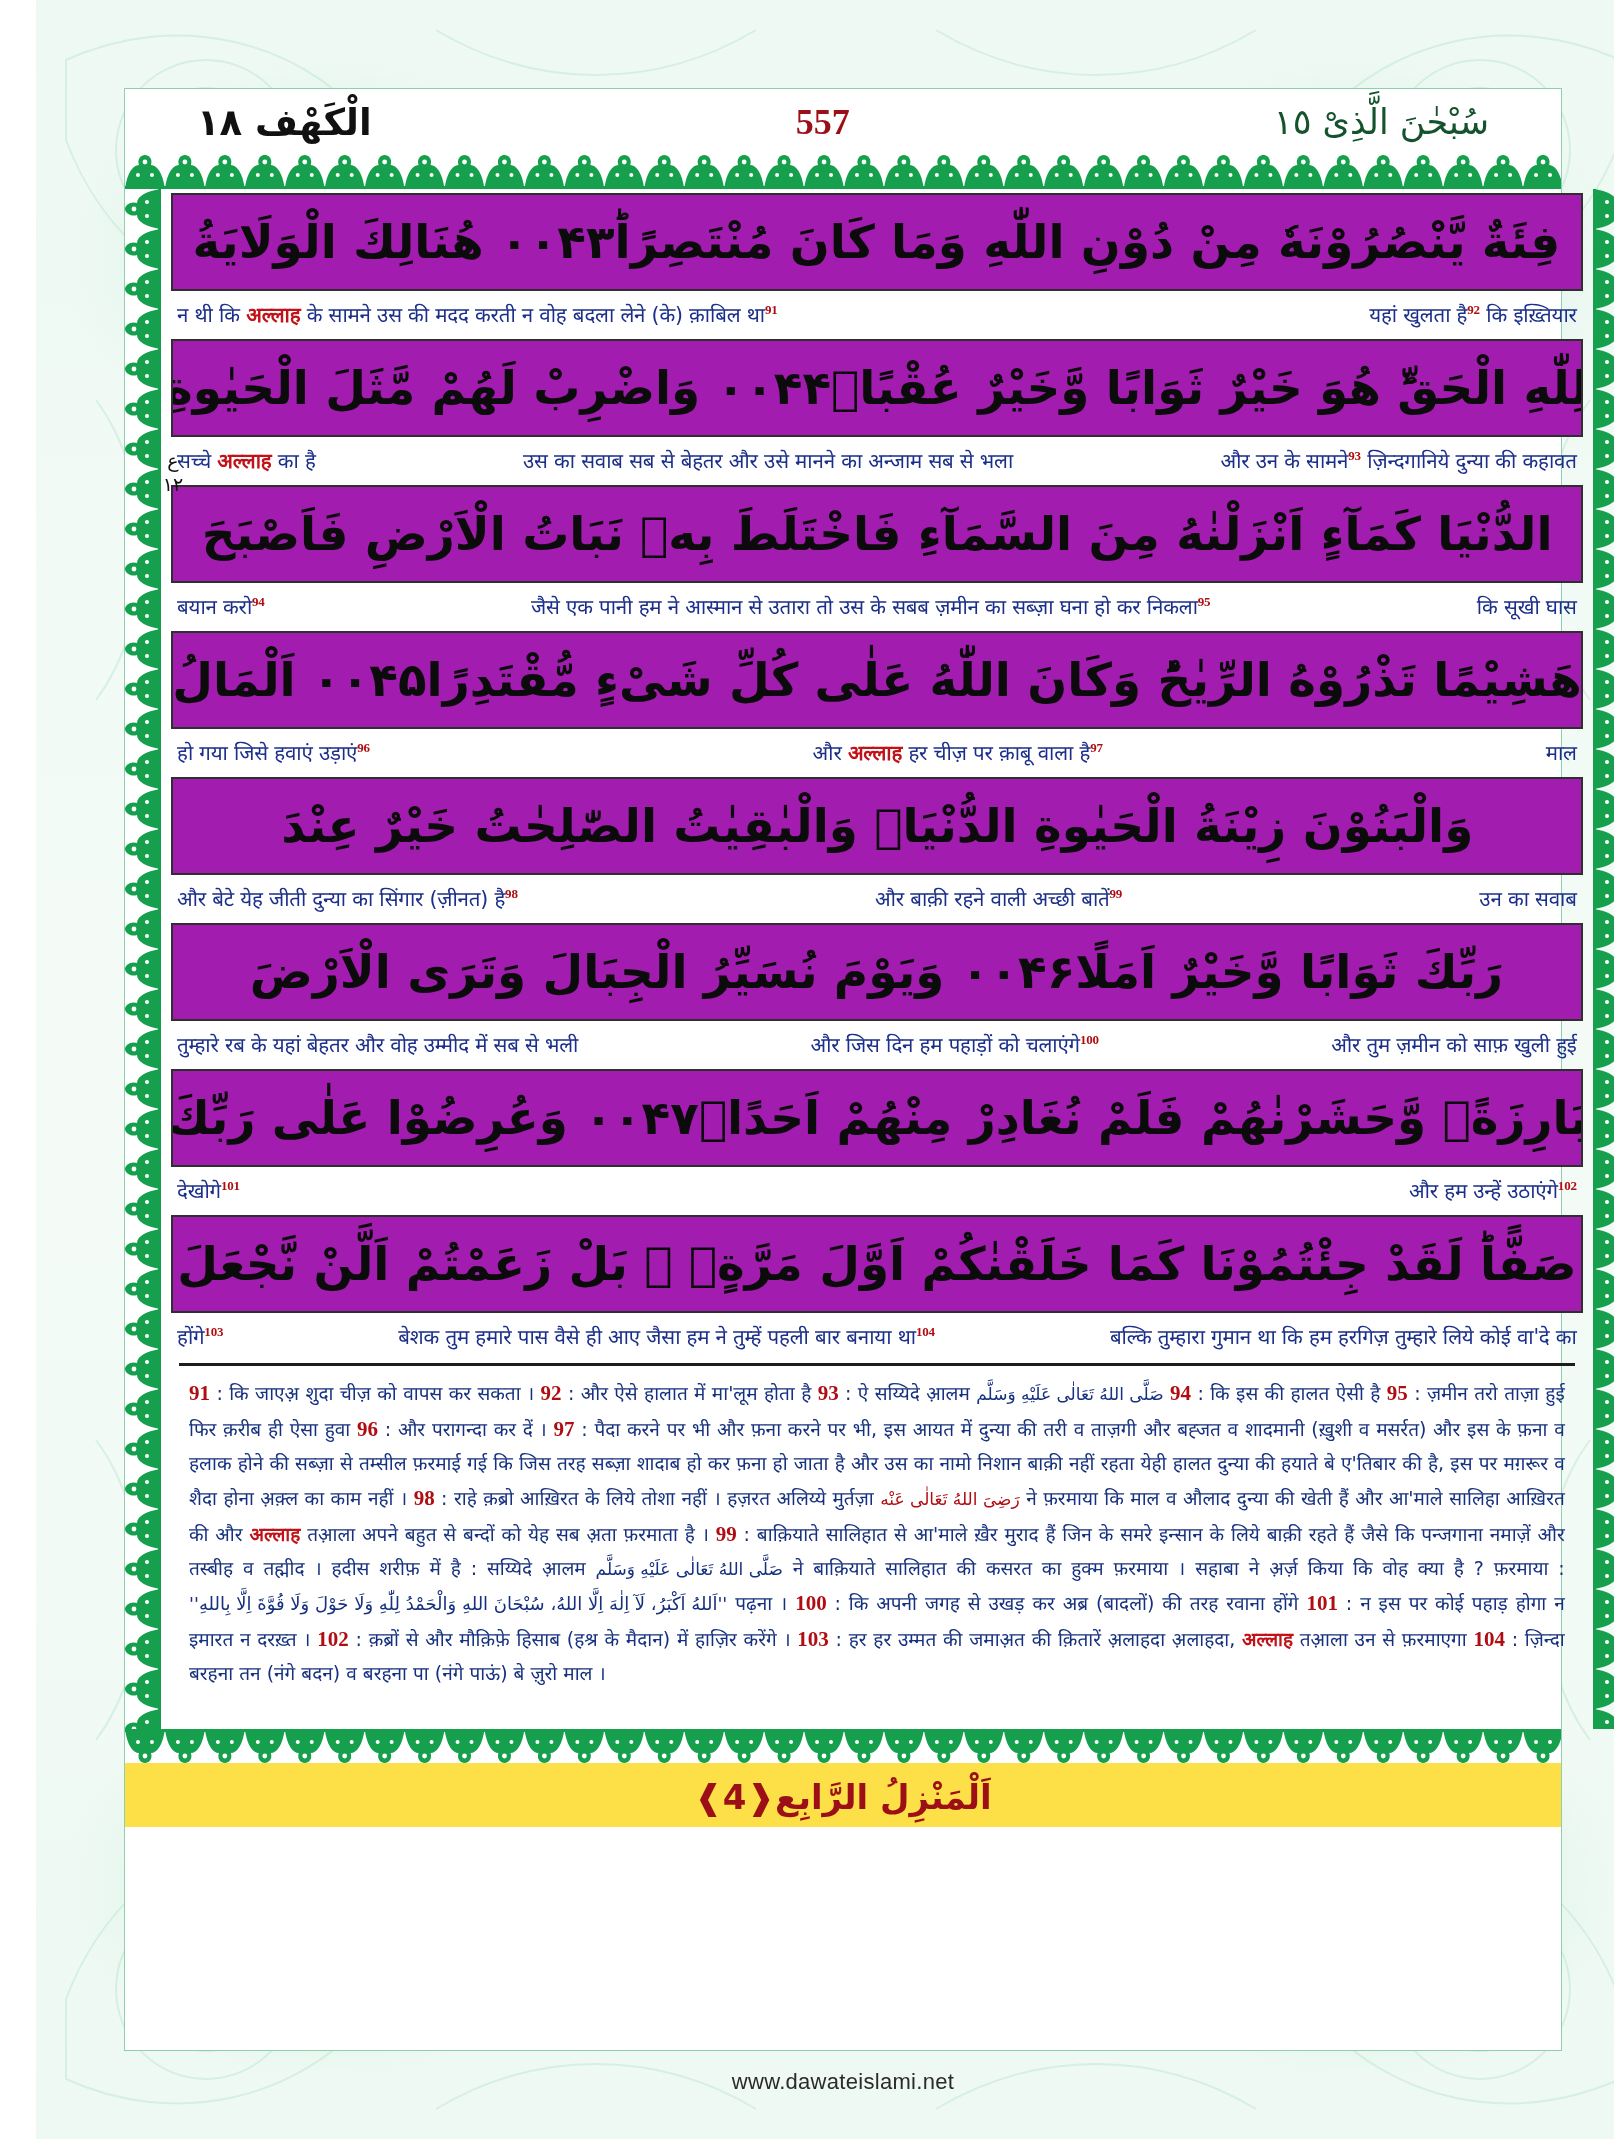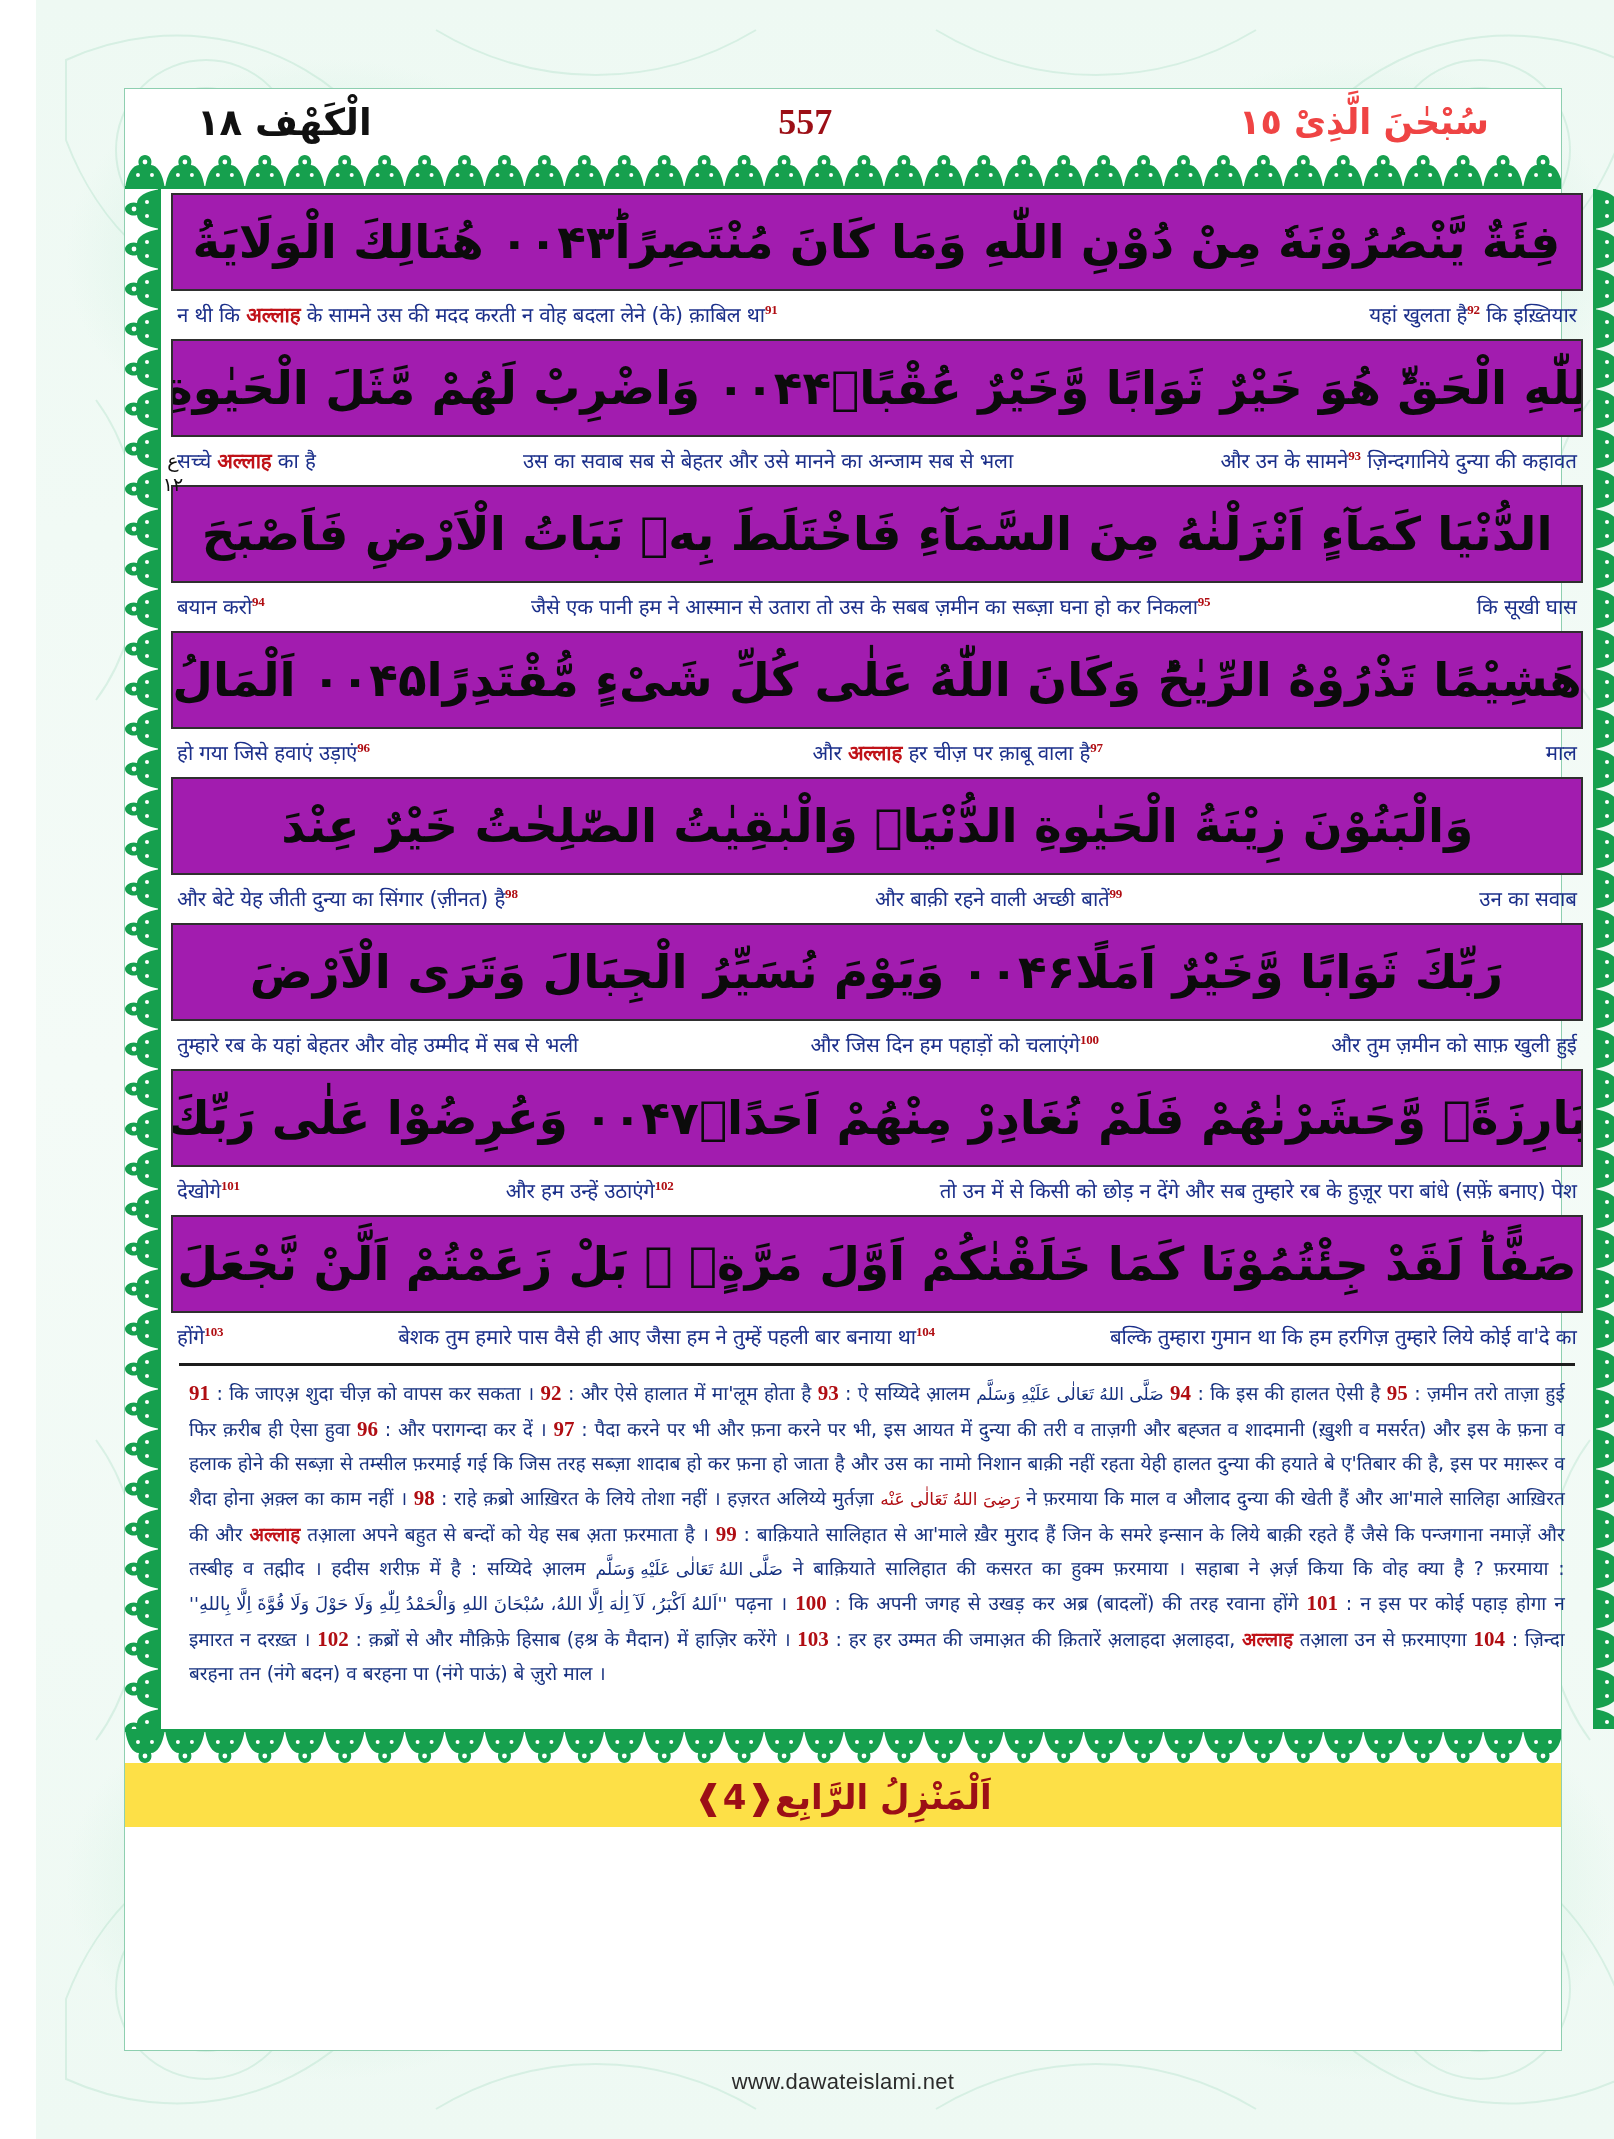--- a/index.html
+++ b/index.html
@@ -67,23 +67,23 @@
   }
   .hdr-page {
     font-family: "Liberation Serif", serif;
     font-size: 36px;
     font-weight: 700;
     color: #9c0f16;
   }
   .hdr-para {
     font-family: "DejaVu Sans", sans-serif;
     font-size: 35px;
-    color: #ef4444;
+    color: #14532d;
     direction: rtl;
-    font-weight: 700;
+    font-weight: 400;
     letter-spacing: -1px;
     white-space: nowrap;
     text-align: center;
   }
 
   
   .ornament-band {
     height: 34px;
     width: 100%;
     overflow: hidden;
@@ -461,21 +461,20 @@
           </div>
         </div>
 
         <div class="ayah-block">
           <div class="ayah-line">
             <span class="ar">بَارِزَةًۙ وَّحَشَرْنٰهُمْ فَلَمْ نُغَادِرْ مِنْهُمْ اَحَدًاۚ۰۰۴۷ وَعُرِضُوْا عَلٰى رَبِّكَ</span>
           </div>
           <div class="trans-line">
             <span class="seg"><span>देखोगे</span><span class="sup">101</span></span>
             <span class="seg"><span>और हम उन्हें उठाएंगे</span><span class="sup">102</span></span>
-            <span class="seg">तो उन में से किसी को छोड़ न देंगे   और सब तुम्हारे रब के हुज़ूर परा बांधे (सफ़ें बनाए) पेश</span>
           </div>
         </div>
 
         <div class="ayah-block">
           <div class="ayah-line">
             <span class="ar">صَفًّاؕ لَقَدْ جِئْتُمُوْنَا كَمَا خَلَقْنٰكُمْ اَوَّلَ مَرَّةٍۭ ؗ بَلْ زَعَمْتُمْ اَلَّنْ نَّجْعَلَ</span>
           </div>
           <div class="trans-line">
             <span class="seg"><span>होंगे</span><span class="sup">103</span></span>
             <span class="seg"><span>बेशक तुम हमारे पास वैसे ही आए जैसा हम ने तुम्हें पहली बार बनाया था</span><span class="sup">104</span></span>

